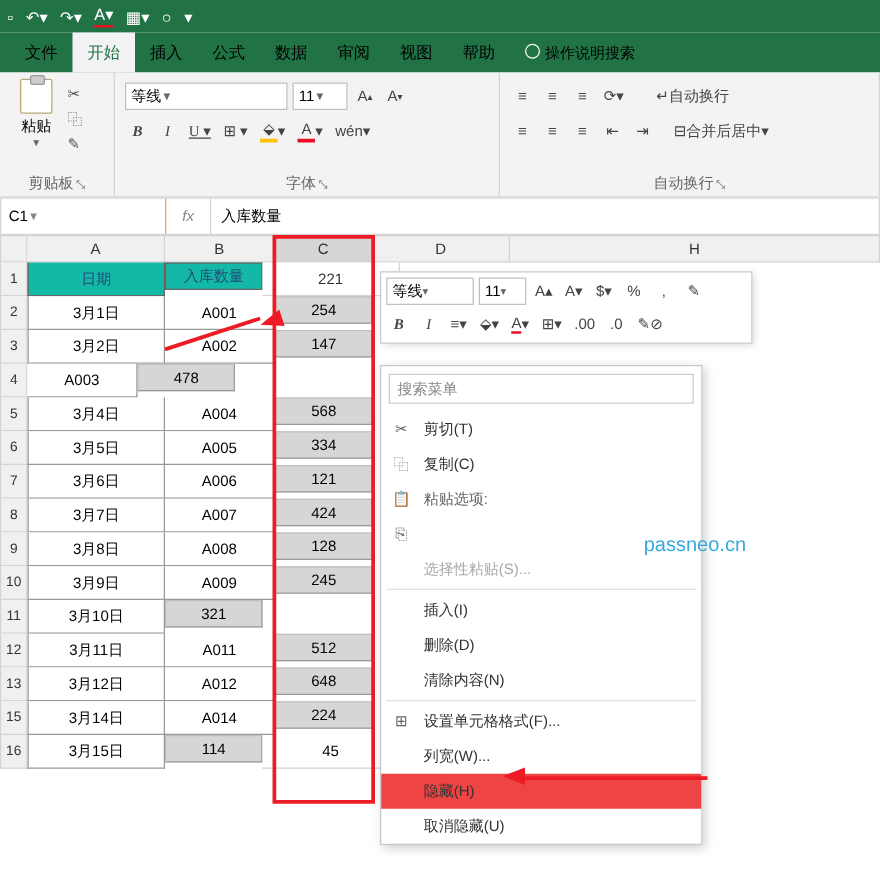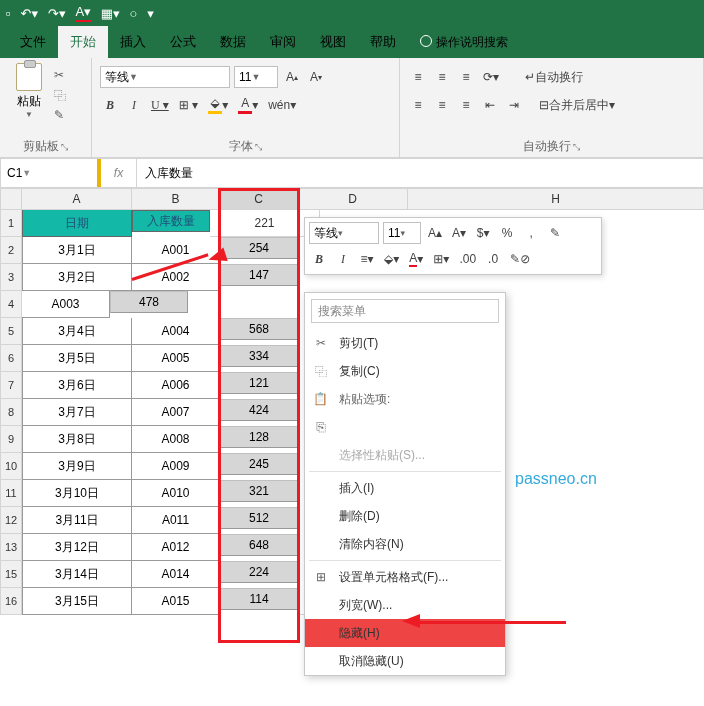--- a/index.html
+++ b/index.html
@@ -23,40 +23,40 @@
 .sel{background:#fff;border:1px solid #c0c0c0;height:22px;display:flex;align-items:center;padding:0 4px;}
 .sel .dd{color:#666;font-size:9px}
 .row{display:flex;gap:4px;align-items:center}
 .btn{height:22px;min-width:20px;display:flex;align-items:center;justify-content:center;color:#444;padding:0 3px}
 .btn.b{font-weight:bold;font-style:italic;font-family:serif}
 .btn.i{font-style:italic;font-family:serif}
 .btn.u{text-decoration:underline;font-family:serif}
 .colorbar{width:14px;height:3px;margin-top:1px}
 .align-area{display:flex;flex-direction:column;gap:6px;padding-top:4px}
 .nmbox{background:#fff;height:30px;display:flex;border:1px solid #d4d4d4}
-.nmbox .cell-ref{width:100px;border-right:4px solid #eab308;padding:4px 6px;display:flex;align-items:center;justify-content:flex-start}
+.nmbox .cell-ref{width:132px;border-right:1px solid #eab308;padding:4px 6px;display:flex;align-items:center;justify-content:flex-start}
 .nmbox .fx{width:36px;border-right:1px solid #d4d4d4;display:flex;align-items:center;justify-content:center;font-style:italic;color:#888}
 .nmbox .fval{flex:1;padding:4px 8px;display:flex;align-items:center}
 .grid{position:relative}
 .colhdrs{display:flex;height:22px}
 .rh{width:22px;background:#f0f0f0;border:1px solid #d4d4d4}
 .ch{background:#f0f0f0;border:1px solid #d4d4d4;border-left:none;display:flex;align-items:center;justify-content:center;color:#333}
 .ch.a{width:110px}.ch.b{width:88px}.ch.c{width:78px}.ch.d{width:110px}.ch.h{width:296px}
 .rows{}
 .tr{display:flex;height:27px}
 .tr .rn{width:22px;background:#f0f0f0;border:1px solid #d4d4d4;border-top:none;display:flex;align-items:center;justify-content:center;color:#333;font-size:11px}
 .td{border-right:1px solid #999;border-bottom:1px solid #999;display:flex;align-items:center;justify-content:center;background:#fff}
 .td.a{width:110px}.td.b{width:88px}.td.c{width:78px}.td.d{width:110px}
 .tr.hd .td{background:#14b8a6;color:#1f4e78;font-weight:normal;border-color:#666}
 .tr.hd .td.a{border-left:1px solid #666}
 .tr .td.a{border-left:1px solid #999}
 .ch.sel,.td.sel{background:#d6d6d6}
 .redbox{position:absolute;border:3px solid #ed1c24;pointer-events:none}
 .floatbar{position:absolute;background:#fff;border:1px solid #c8c8c8;box-shadow:2px 2px 6px rgba(0,0,0,.15);padding:4px;display:flex;flex-direction:column;gap:4px}
-.ctxmenu{position:absolute;background:#fff;border:1px solid #c8c8c8;box-shadow:2px 2px 8px rgba(0,0,0,.2);width:202px}
+.ctxmenu{position:absolute;background:#fff;border:1px solid #c8c8c8;box-shadow:2px 2px 8px rgba(0,0,0,.2);width:258px}
 .ctxmenu .search{margin:6px;border:1px solid #ccc;height:24px;padding:2px 6px;color:#888;display:flex;align-items:center}
 .ctxmenu .mi{height:28px;display:flex;align-items:center;padding:0 10px 0 34px;position:relative;color:#333}
 .ctxmenu .mi .ico{position:absolute;left:8px;width:16px;text-align:center;color:#666}
 .ctxmenu .mi.hdr{color:#666}
 .ctxmenu .mi.hov{background:#ef4444}
 .ctxmenu .mi.dis{color:#aaa}
 .ctxmenu .sep{height:1px;background:#e0e0e0;margin:2px 4px}
 .arrow-red{position:absolute;pointer-events:none}
 .arrow-red .line{position:absolute;background:#ed1c24;height:3px}
 .arrow-red .head{position:absolute;width:0;height:0;border-top:7px solid transparent;border-bottom:7px solid transparent;border-right:18px solid #ed1c24}
@@ -229,21 +229,20 @@
       </div>
       <div class="tr">
         <div class="rn">10</div>
         <div class="td a">3月9日</div>
         <div class="td b">A009</div>
         <div class="td c sel">245</div>
       </div>
       <div class="tr">
         <div class="rn">11</div>
         <div class="td a">3月10日</div>
-        <div class="td b">A010</div>
         <div class="td c sel">321</div>
       </div>
       <div class="tr">
         <div class="rn">12</div>
         <div class="td a">3月11日</div>
         <div class="td b">A011</div>
         <div class="td c sel">512</div>
       </div>
       <div class="tr">
         <div class="rn">13</div>
@@ -253,21 +252,20 @@
       </div>
       <div class="tr">
         <div class="rn">15</div>
         <div class="td a">3月14日</div>
         <div class="td b">A014</div>
         <div class="td c sel">224</div>
       </div>
       <div class="tr">
         <div class="rn">16</div>
         <div class="td a">3月15日</div>
-        <div class="td b">A015</div>
         <div class="td c sel">114</div>
         <div class="td d" style="border-color:#d4d4d4">45</div>
       </div>
     </div>
 
   <div class="redbox" style="left:218px;top:0;width:82px;height:455px"></div>
 
   <div class="arrow-red" style="left:132px;top:66px;width:88px;height:30px">
     <div class="line" style="left:0;top:24px;width:80px;transform:rotate(-18deg);transform-origin:left center"></div>
     <div class="head" style="right:-6px;top:-4px;transform:rotate(-18deg)"></div>
@@ -350,13 +348,13 @@
   <div class="mi">
       <span>取消隐藏(U)</span>
     </div>
 </div>
 
 <div class="arrow-red" style="left:416px;top:615px;width:160px;height:16px">
   <div class="line" style="left:0;top:6px;width:150px"></div>
   <div class="head" style="left:-14px;top:-1px"></div>
 </div>
 
-<div class="watermark" style="left:515px;top:470px">passneo.cn</div>
+<div class="watermark" style="left:515px;top:428px">passneo.cn</div>
 
 </body></html>

